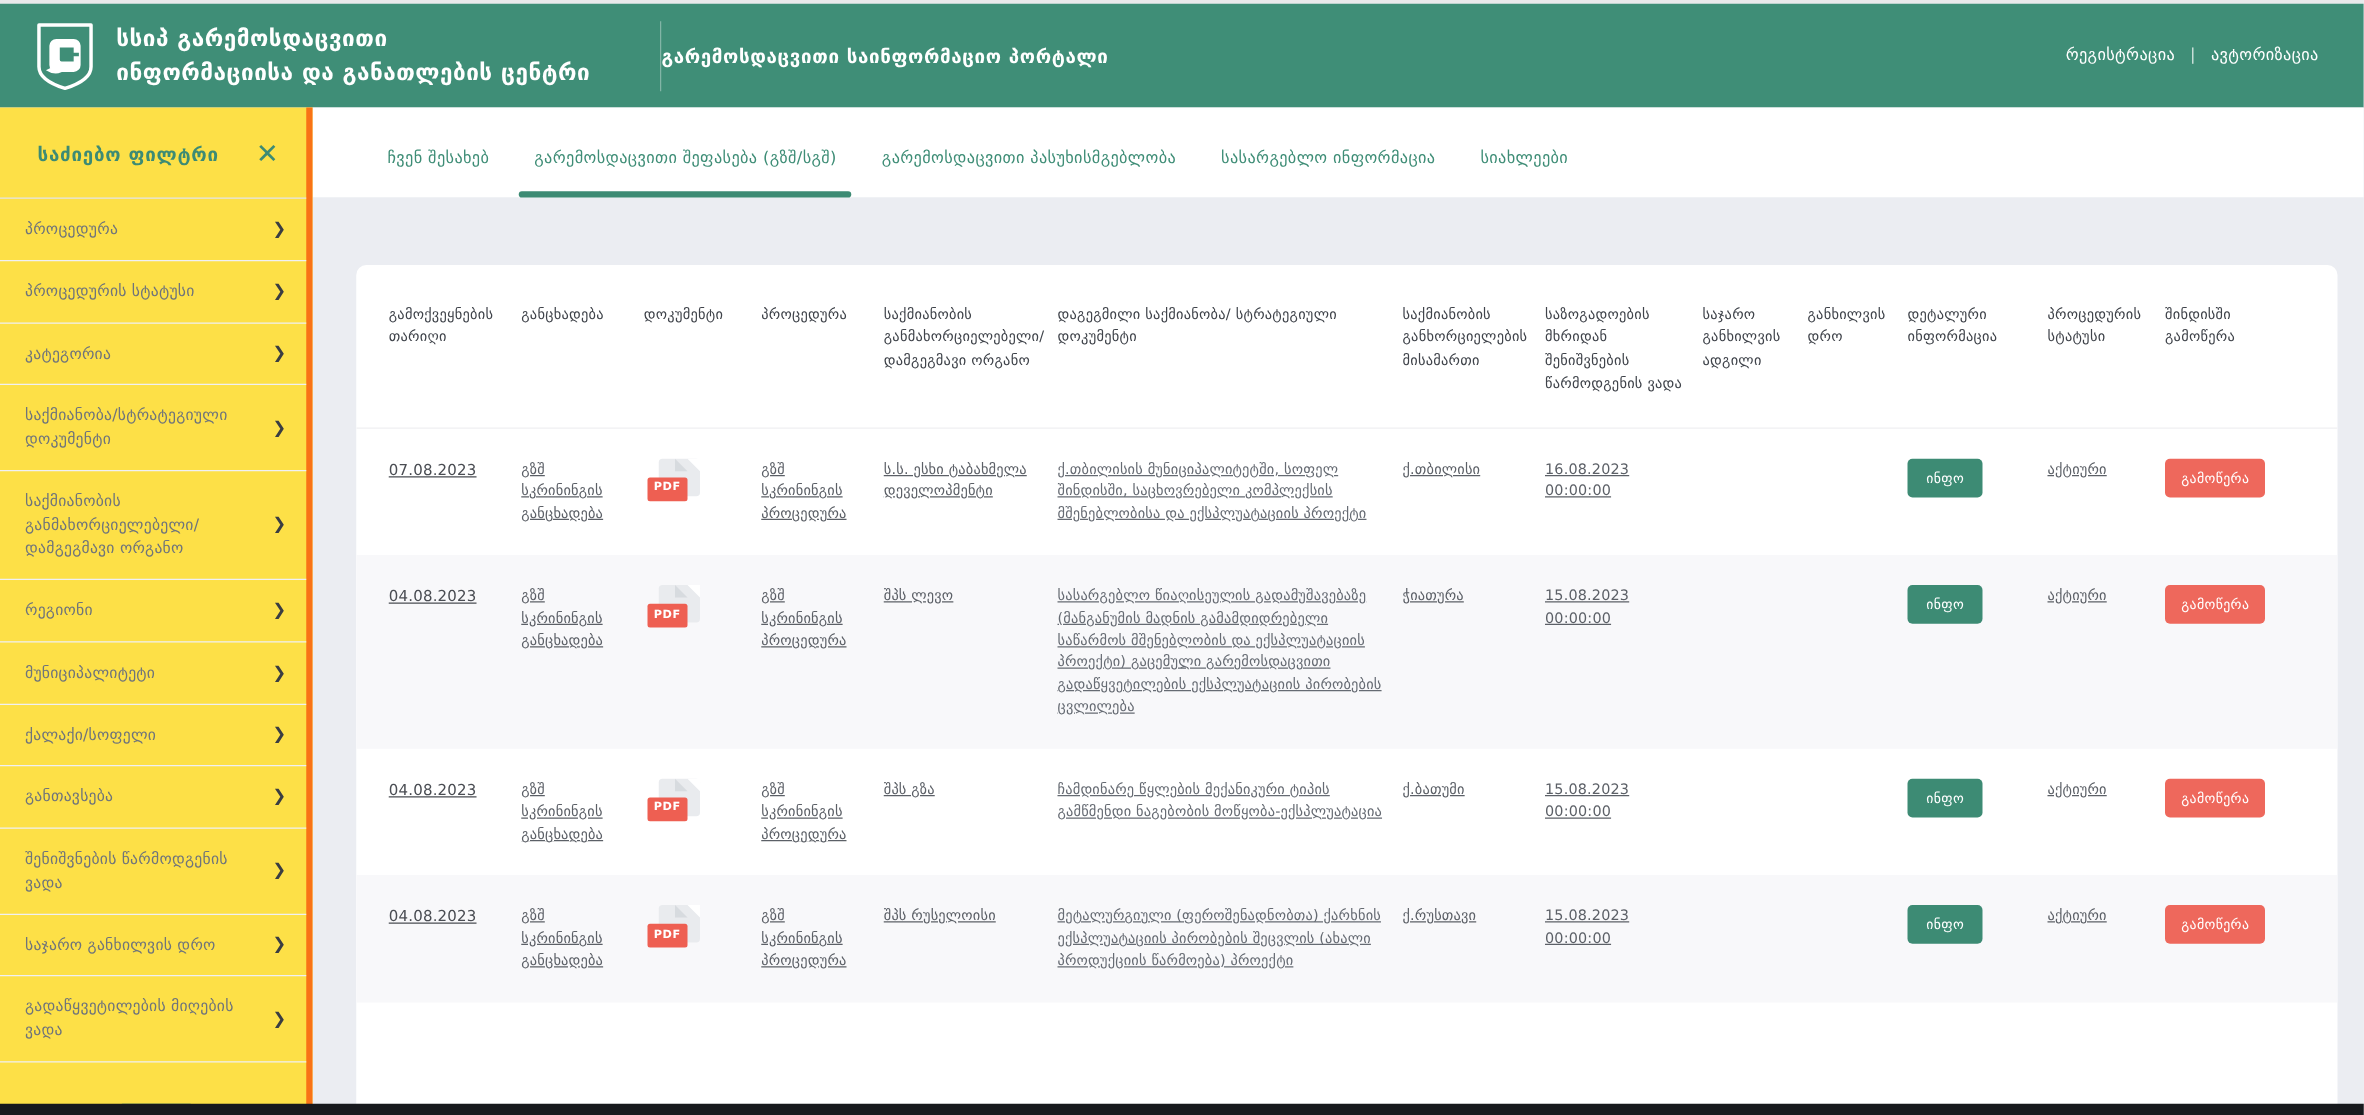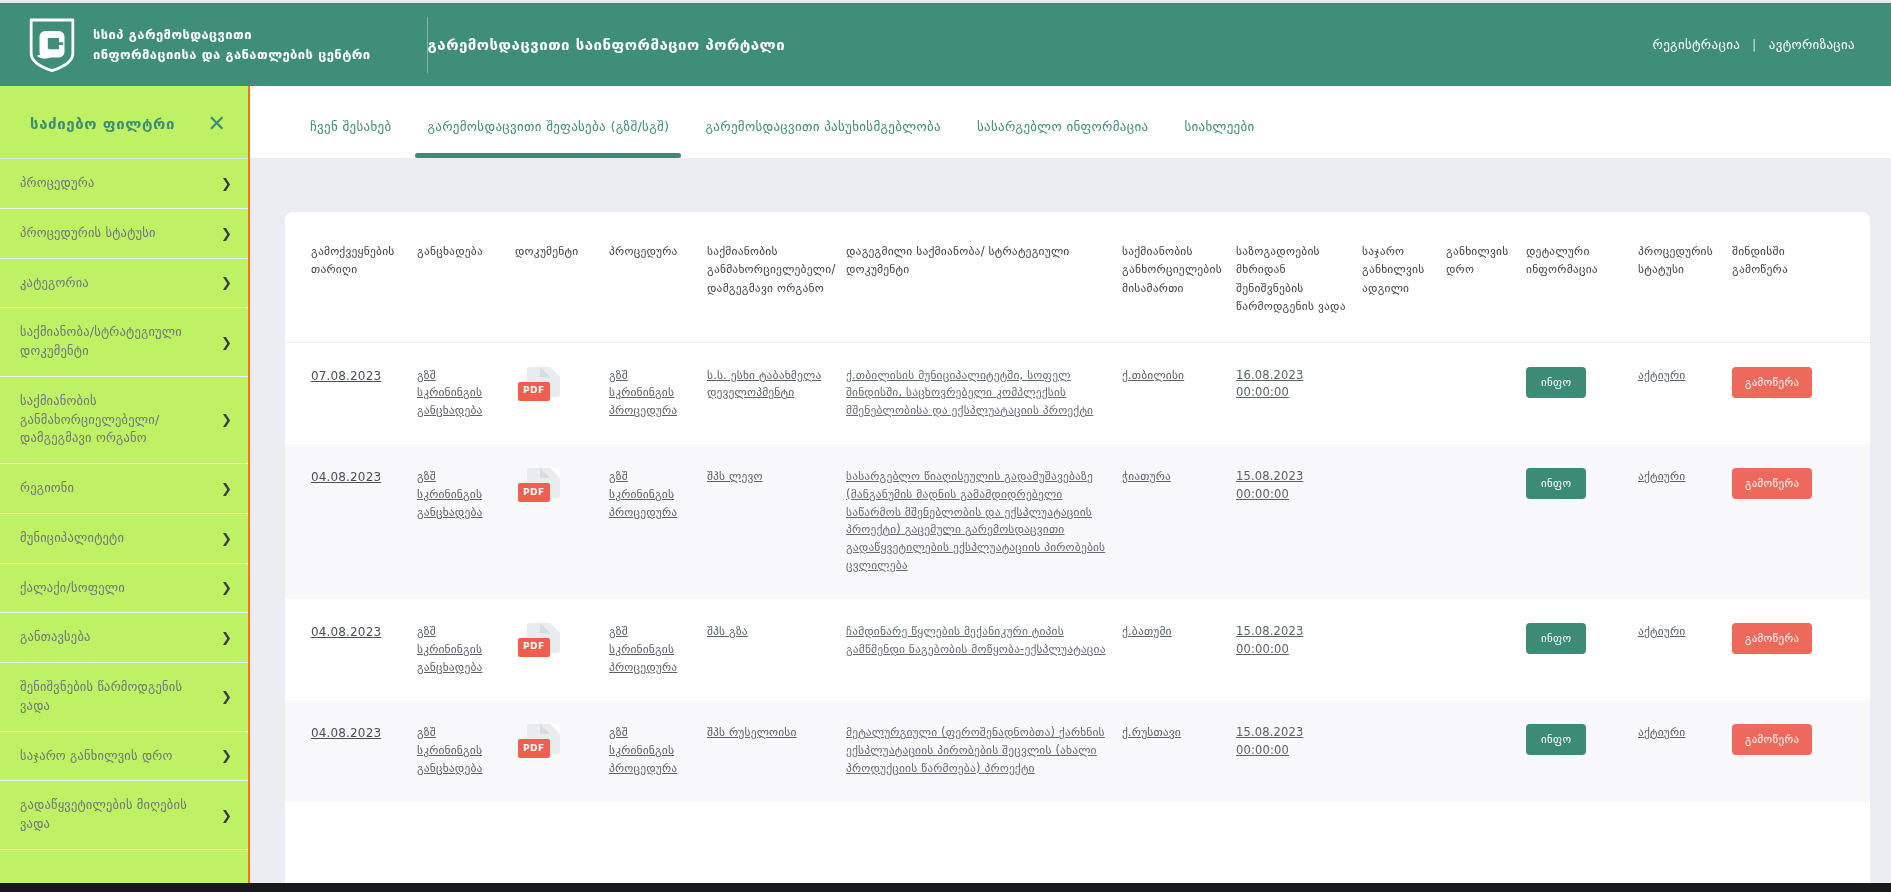--- a/index.html
+++ b/index.html
@@ -5,32 +5,32 @@
   * { margin:0; padding:0; box-sizing:border-box; }
   html,body { width:1891px; height:892px; overflow:hidden;
     font-family:"DejaVu Sans", sans-serif; background:#ebedf2; }
 
   
   .top-strip { height:3px; background:#e9e9eb; }
   .app-header { height:83px; background:#3f8e77; display:flex; align-items:center;
     padding:0 36px 0 27px; color:#fff; }
   .logo-box { display:flex; align-items:center; gap:16px; }
   .logo-svg { flex:0 0 auto; }
-  .org-name { font-size:13px; line-height:1.5; letter-spacing:.4px; font-weight:bold; }
+  .org-name { font-size:18px; line-height:1.5; letter-spacing:.4px; font-weight:bold; }
   .hdr-divider { width:1px; height:56px; background:rgba(255,255,255,.35); margin:0 0 0 56px; }
   .portal-title { font-size:15px; font-weight:bold; letter-spacing:.5px; }
   .hdr-links { margin-left:auto; display:flex; align-items:center; gap:12px; font-size:13px; letter-spacing:.3px; }
   .hdr-link { cursor:pointer; }
   .hdr-sep { opacity:.75; }
 
   
   .layout { display:flex; height:806px; }
 
   
-  .sidebar { width:250px; background:#bef264; border-right:2px solid #f97316; position:relative; }
+  .sidebar { width:250px; background:#fde047; border-right:5px solid #f97316; position:relative; }
   .side-head { display:flex; align-items:center; justify-content:space-between;
     padding:28px 22px 24px 30px; border-bottom:1px solid #e4e4e9; }
   .side-title { color:#3d8b74; font-size:15px; font-weight:bold; letter-spacing:.6px; }
   .close-x { color:#3d8b74; font-size:22px; line-height:20px; cursor:pointer; font-weight:300; }
   .side-list { }
   .side-item { display:flex; align-items:center; justify-content:space-between;
     padding:15px 16px 15px 20px; border-bottom:1px solid #f0f0f3; cursor:pointer; }
   .side-label { color:#6f747b; font-size:12.5px; line-height:1.5; letter-spacing:.2px; padding-right:6px; }
   .chev { color:#3a3d42; font-size:13px; font-weight:bold; flex:0 0 auto; }
   .search-btn { position:absolute; left:93px; bottom:0; width:64px; height:9px;

